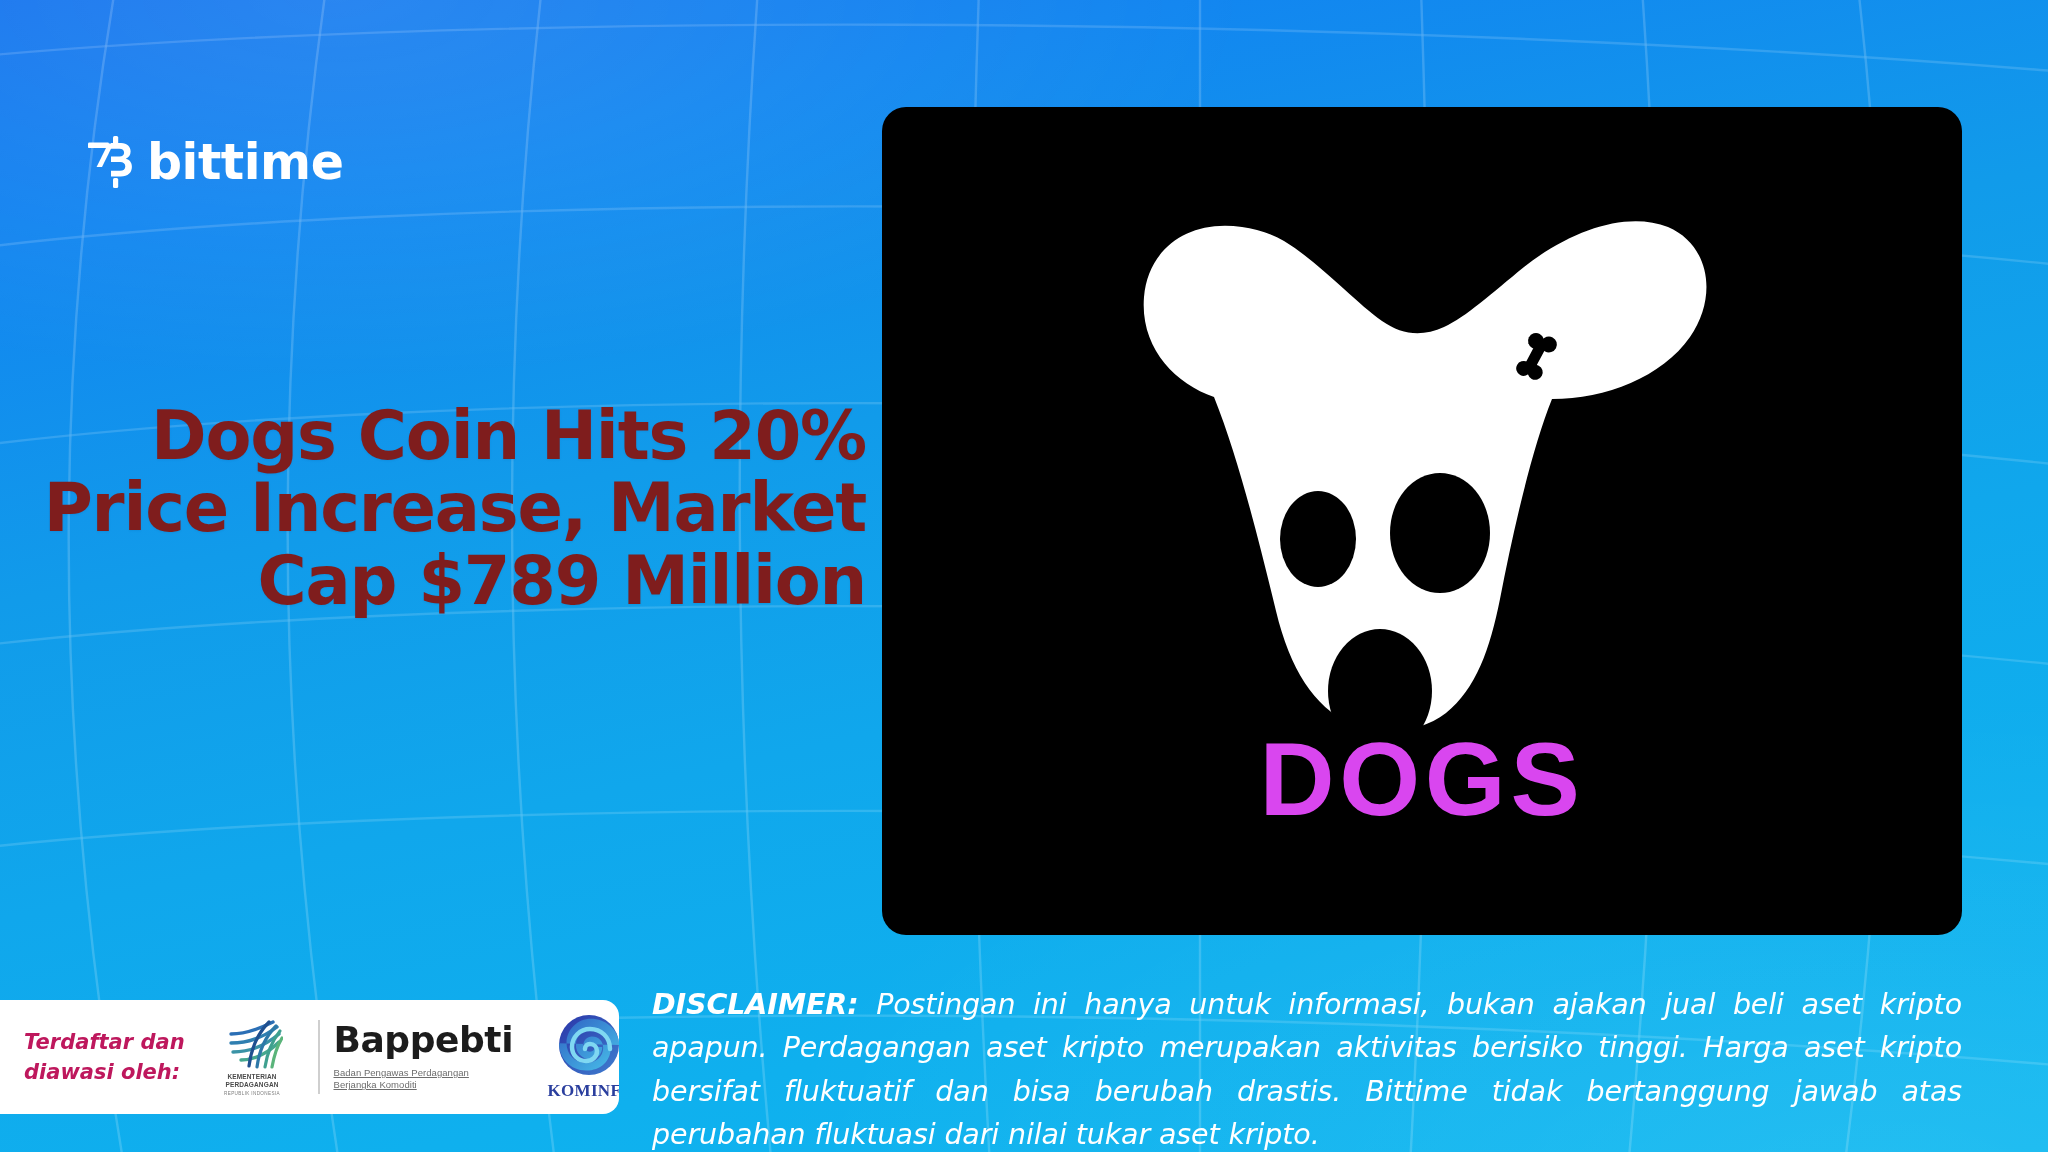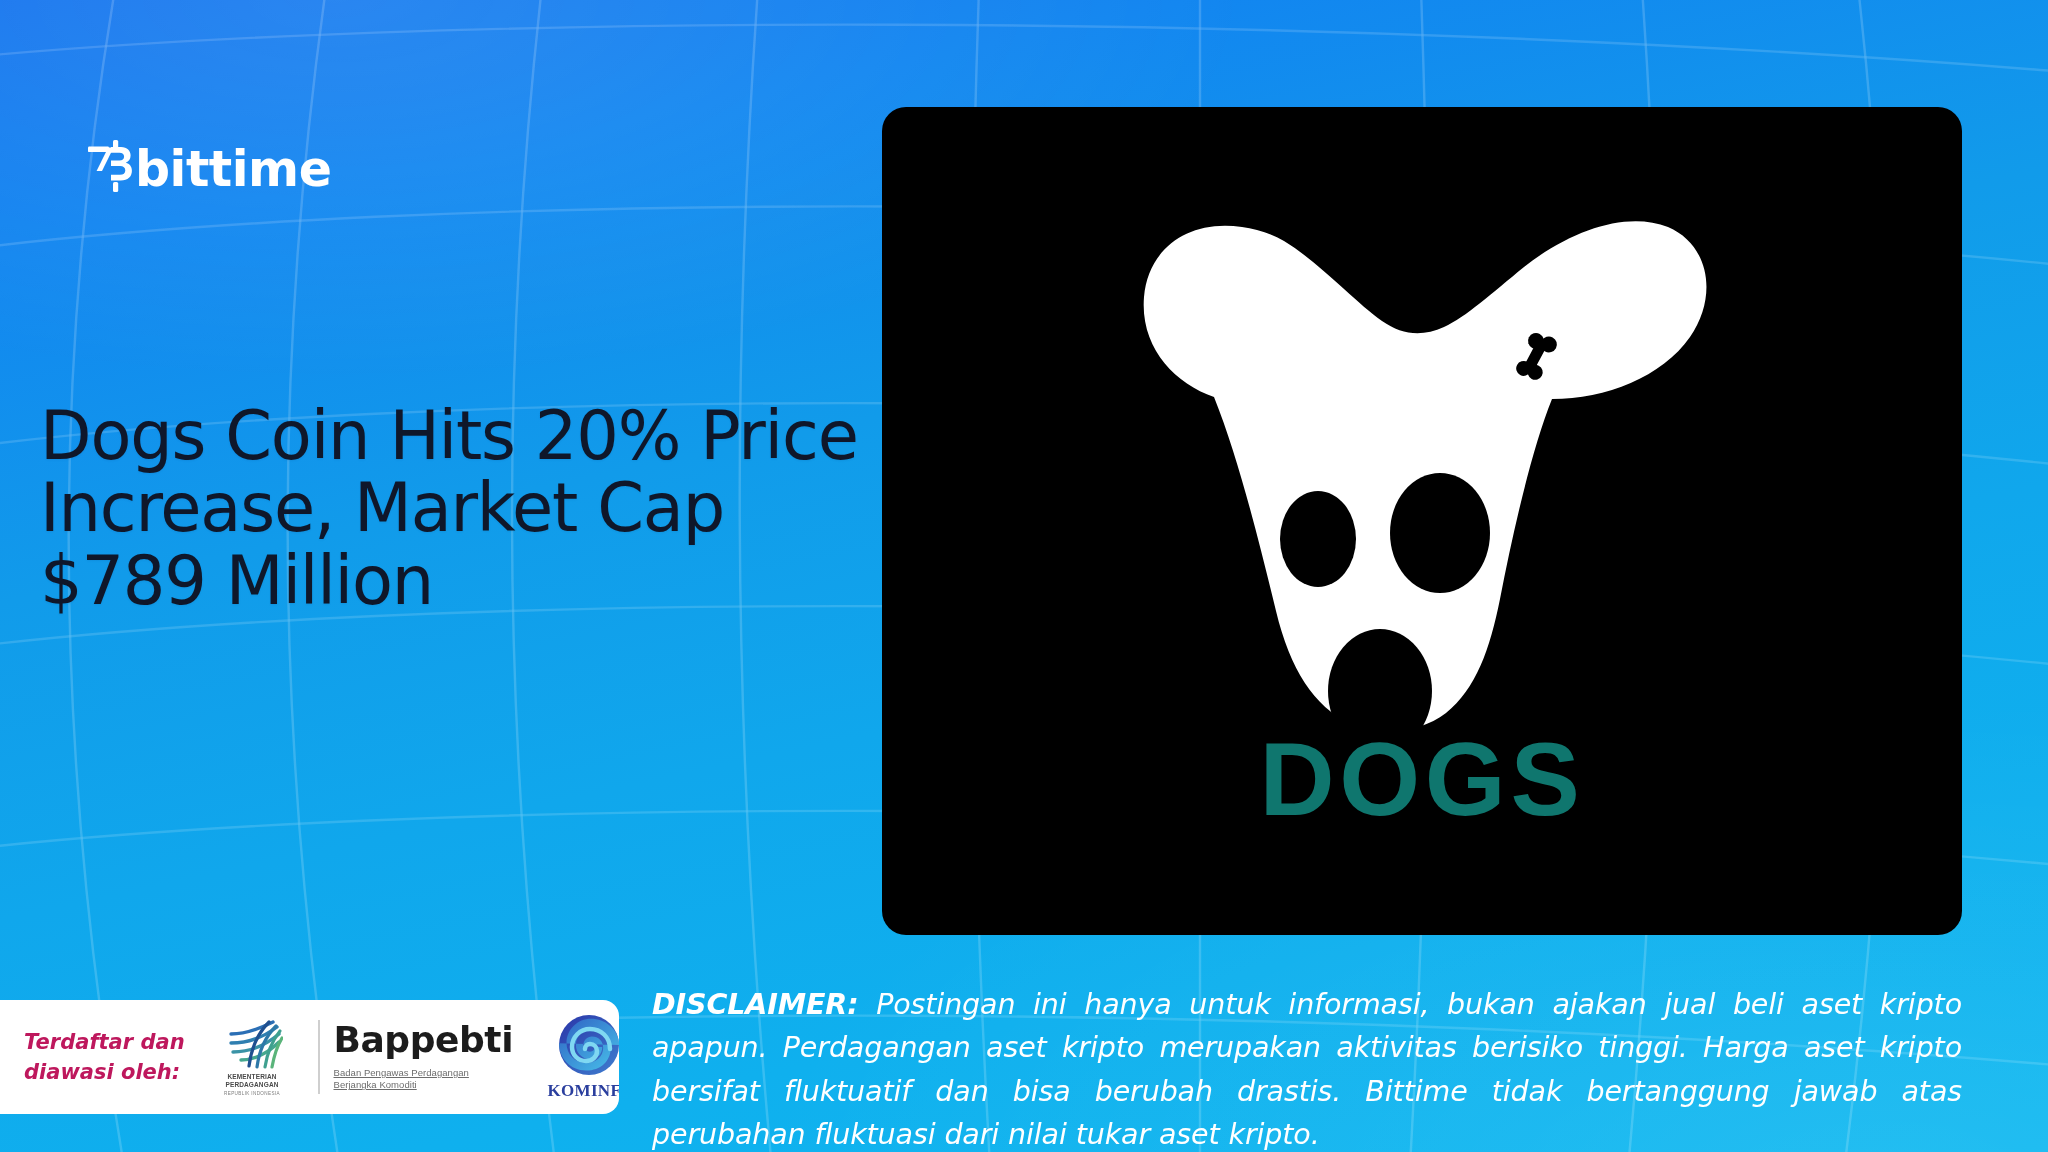--- a/index.html
+++ b/index.html
@@ -47,46 +47,46 @@
     opacity: 0.34;
     pointer-events: none;
   }
 
   
   .brand-logo {
     position: absolute;
     left: 88px;
     top: 136px;
     display: flex;
-    align-items: flex-end;
-    gap: 3px;
+    align-items: flex-start;
+    gap: 15px;
     height: 56px;
   }
   .brand-mark { width: 44px; height: 52px; display: block; }
   .brand-word {
     font-size: 49px;
     font-weight: 700;
     color: #ffffff;
     letter-spacing: -0.01em;
     line-height: 1;
     font-family: "DejaVu Sans", sans-serif;
     position: relative;
     top: 2px;
   }
 
   
   .headline {
     position: absolute;
     left: 40px;
     top: 400px;
     width: 826px;
-    text-align: left;
-    color: #0f172a;
+    text-align: right;
+    color: #7f1d1d;
     font-size: 67px;
-    font-weight: 400;
+    font-weight: 700;
     line-height: 1.08;
     letter-spacing: -0.018em;
     font-family: "DejaVu Sans", sans-serif;
     text-shadow: 0 1px 2px rgba(0,60,130,0.10);
   }
 
   
   .dogs-card {
     position: absolute;
     left: 882px;
@@ -104,21 +104,21 @@
     transform: translate(-50%, -50%);
     width: 720px;
     height: 640px;
   }
   .dogs-wordmark {
     position: absolute;
     left: 0;
     right: 0;
     bottom: 104px;
     text-align: center;
-    color: #0f766e;
+    color: #d946ef;
     font-size: 104px;
     font-weight: 700;
     letter-spacing: 0.045em;
     line-height: 1;
     font-family: "Liberation Sans", sans-serif;
   }
 
   
   .disclaimer {
     position: absolute;

